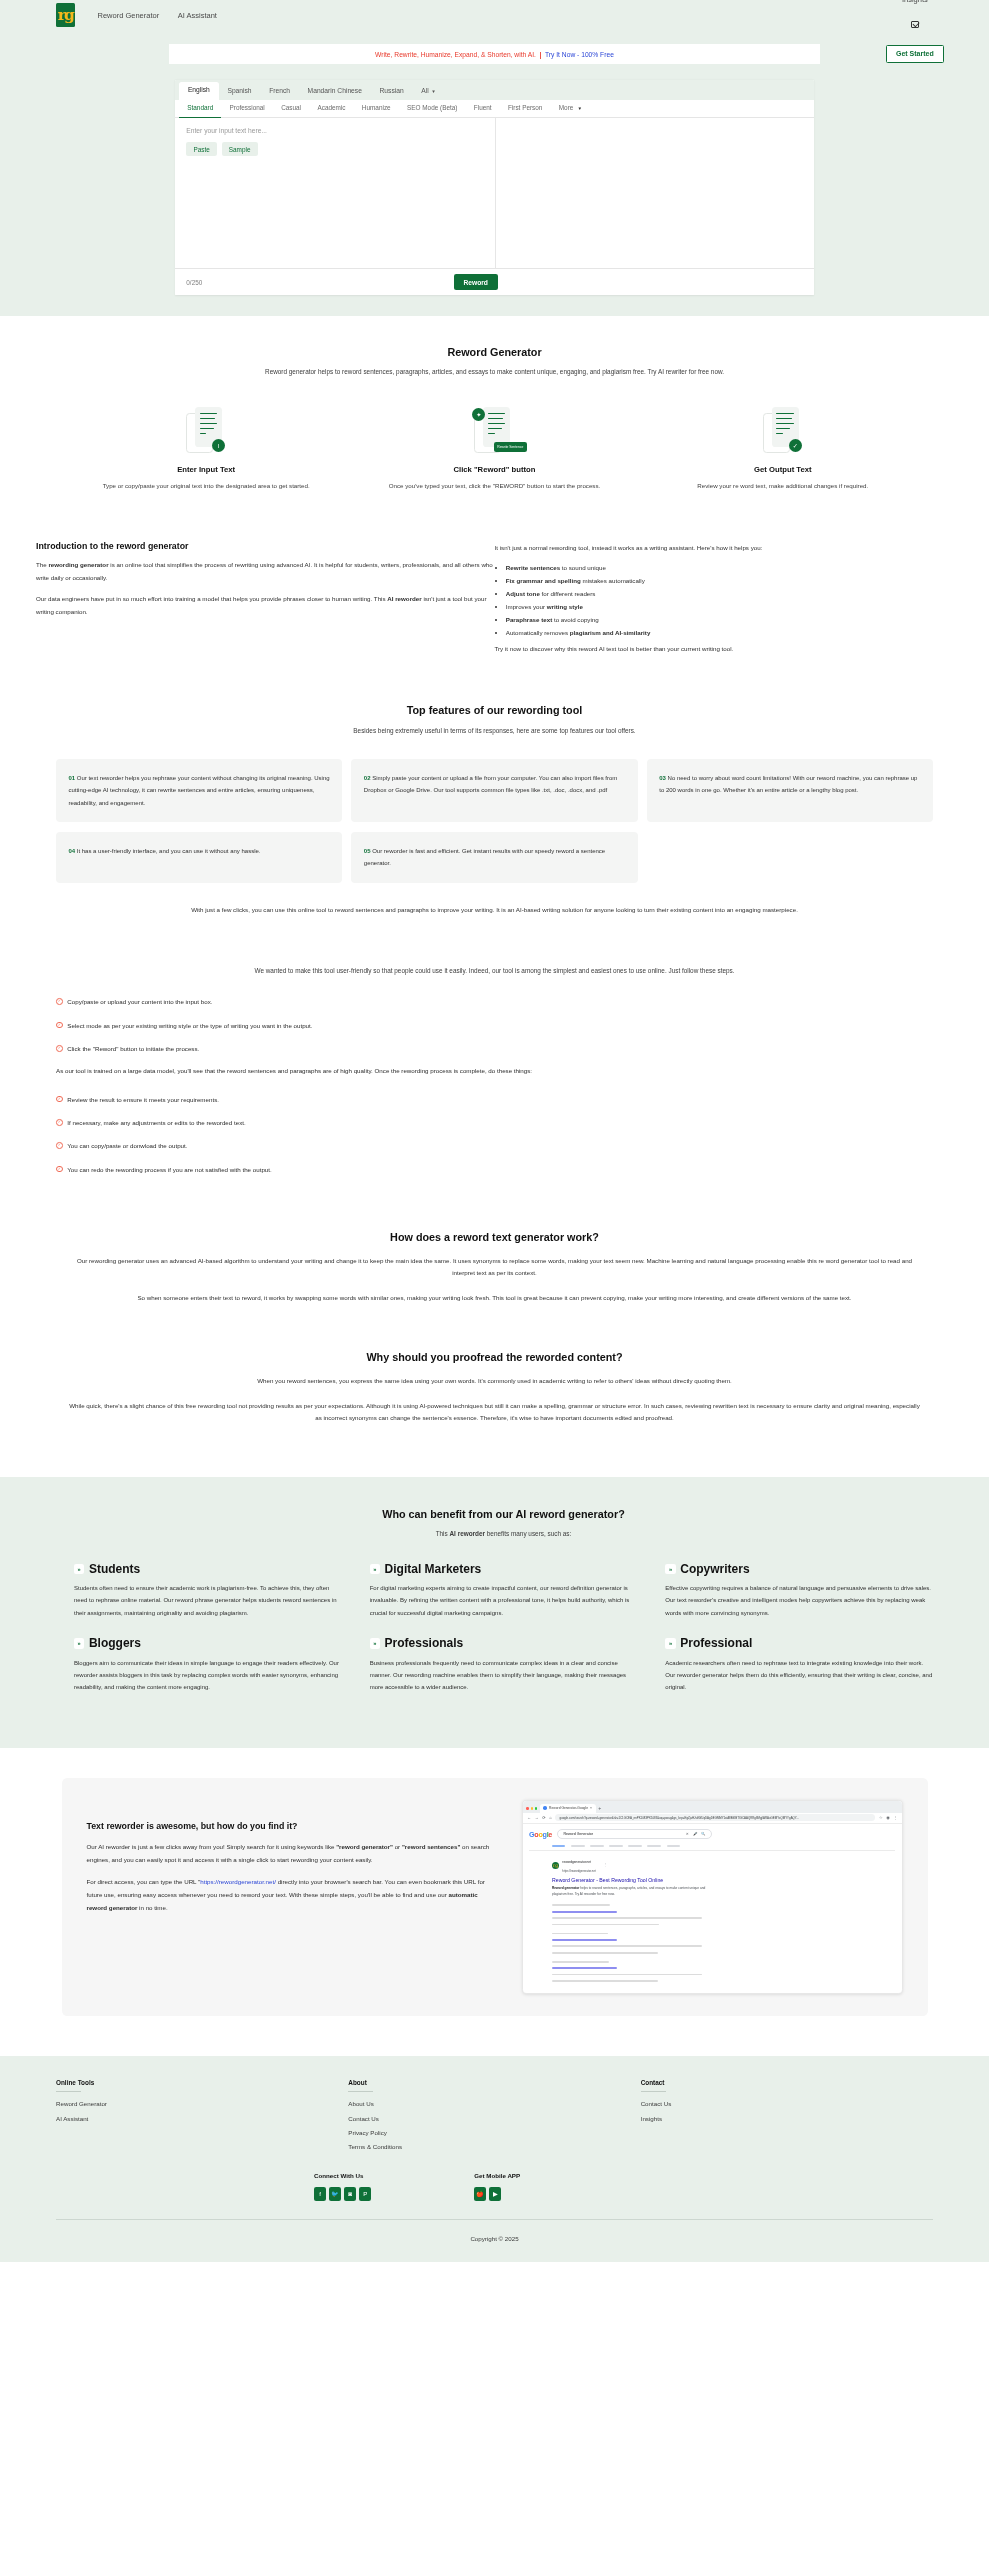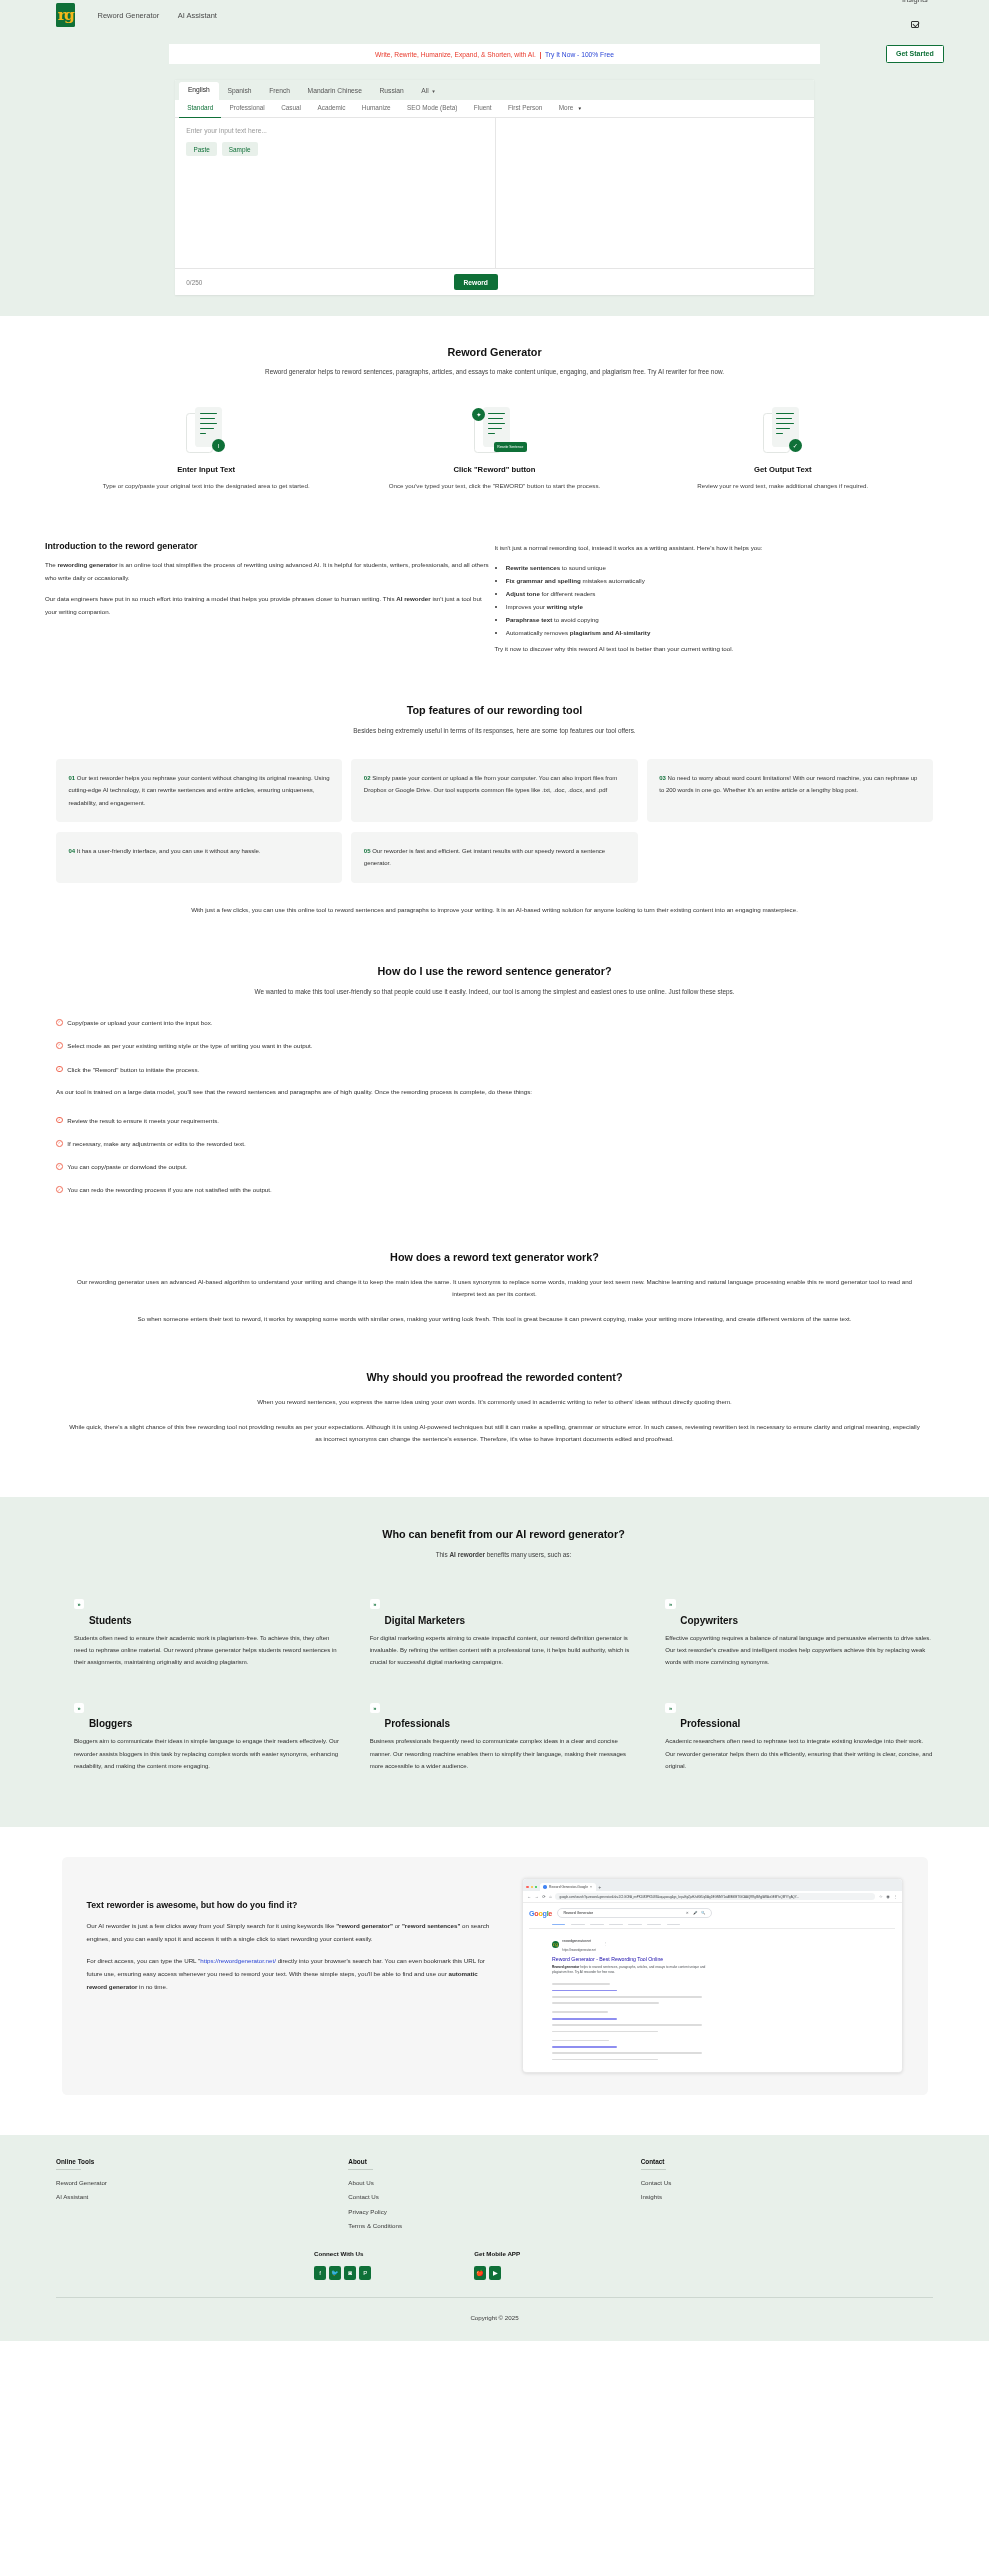--- a/index.html
+++ b/index.html
@@ -252,21 +252,21 @@
   .step-desc {
     margin-top: 6.7px;
     font-size: 6.2px;
     color: #3c3c3c;
     line-height: 2.0;
     padding: 0 21.6px;
   }
 
   .intro {
     display: flex;
-    padding: 0 45px;
+    padding: 0 36px;
     margin-top: 48px;
   }
   .intro-col { flex: 1 1 50%; }
   .intro h2 { font-size: 8.8px; font-weight: 700; color: #111; }
   .intro p { font-size: 6.2px; color: #2f2f2f; line-height: 2.1; margin-top: 7.7px; }
   .intro p.tight { margin-top: 0; }
   .intro ul { margin: 7.2px 0 0 11.3px; }
   .intro li { font-size: 6.2px; color: #2f2f2f; line-height: 2.1; }
 
   .features { margin-top: 49px; }
@@ -346,21 +346,21 @@
   .ben-head { display: flex; align-items: center; gap: 4.6px; }
   .ben-ic {
     width: 10.3px; height: 10.3px;
     background: #fff;
     border-radius: 2.1px;
     color: #0f7038;
     font-size: 5.7px;
     display: flex; align-items: center; justify-content: center;
     font-weight: 700;
   }
-  .ben-title { font-size: 10px; font-weight: 700; color: #111; margin-top: 32px; }
+  .ben-title { font-size: 12px; font-weight: 700; color: #111; }
   .ben-desc { font-size: 6px; color: #2f2f2f; line-height: 2.05; margin-top: 6.2px; }
 
   
   .findit { background: #fff; padding: 30px 0 40px 0; border-radius: 8px; }
   .findit-card {
     width: 866px;
     margin: 0 auto;
     background: #f6f6f6;
     border-radius: 5.2px;
     display: flex;
@@ -623,21 +623,20 @@
       <div class="feat-card"><span class="feat-num">02</span> <span>Simply paste your content or upload a file from your computer. You can also import files from Dropbox or Google Drive. Our tool supports common file types like .txt, .doc, .docx, and .pdf</span></div>
       <div class="feat-card"><span class="feat-num">03</span> <span>No need to worry about word count limitations! With our reword machine, you can rephrase up to 200 words in one go. Whether it's an entire article or a lengthy blog post.</span></div>
       <div class="feat-card" style="min-height:47px"><span class="feat-num">04</span> <span>It has a user-friendly interface, and you can use it without any hassle.</span></div>
       <div class="feat-card" style="min-height:47px"><span class="feat-num">05</span> <span>Our reworder is fast and efficient. Get instant results with our speedy reword a sentence generator.</span></div>
       <div></div>
     </div>
     <p class="feat-close">With just a few clicks, you can use this online tool to reword sentences and paragraphs to improve your writing. It is an AI-based writing solution for anyone looking to turn their existing content into an engaging masterpiece.</p>
   </section>
 
   <section class="sec howto">
-    <h2 class="sec-title">How do I use the reword sentence generator?</h2>
     <p class="sec-sub" style="padding:0 155px">We wanted to make this tool user-friendly so that people could use it easily. Indeed, our tool is among the simplest and easiest ones to use online. Just follow these steps.</p>
     <div class="howto-list">
       <div class="check-row">
           <span class="check-ic">✓</span>
           <span>Copy/paste or upload your content into the input box.</span>
         </div>
       <div class="check-row">
           <span class="check-ic">✓</span>
           <span>Select mode as per your existing writing style or the type of writing you want in the output.</span>
         </div>

